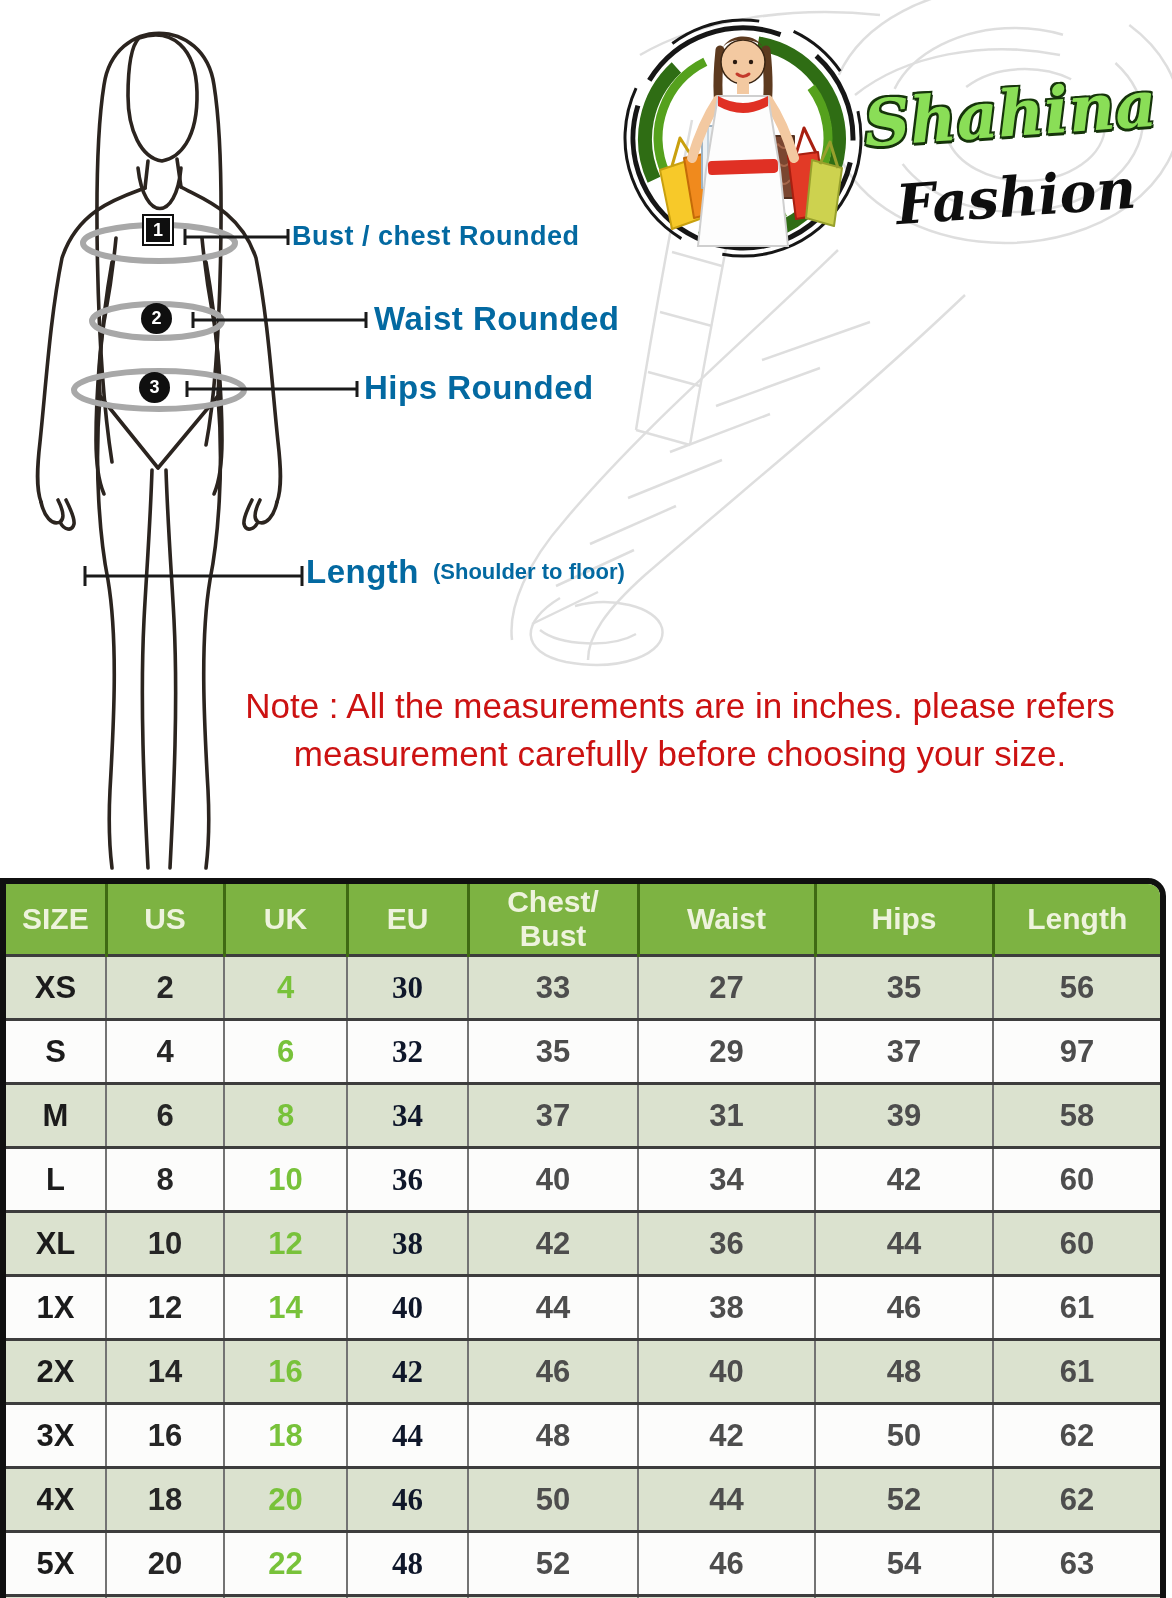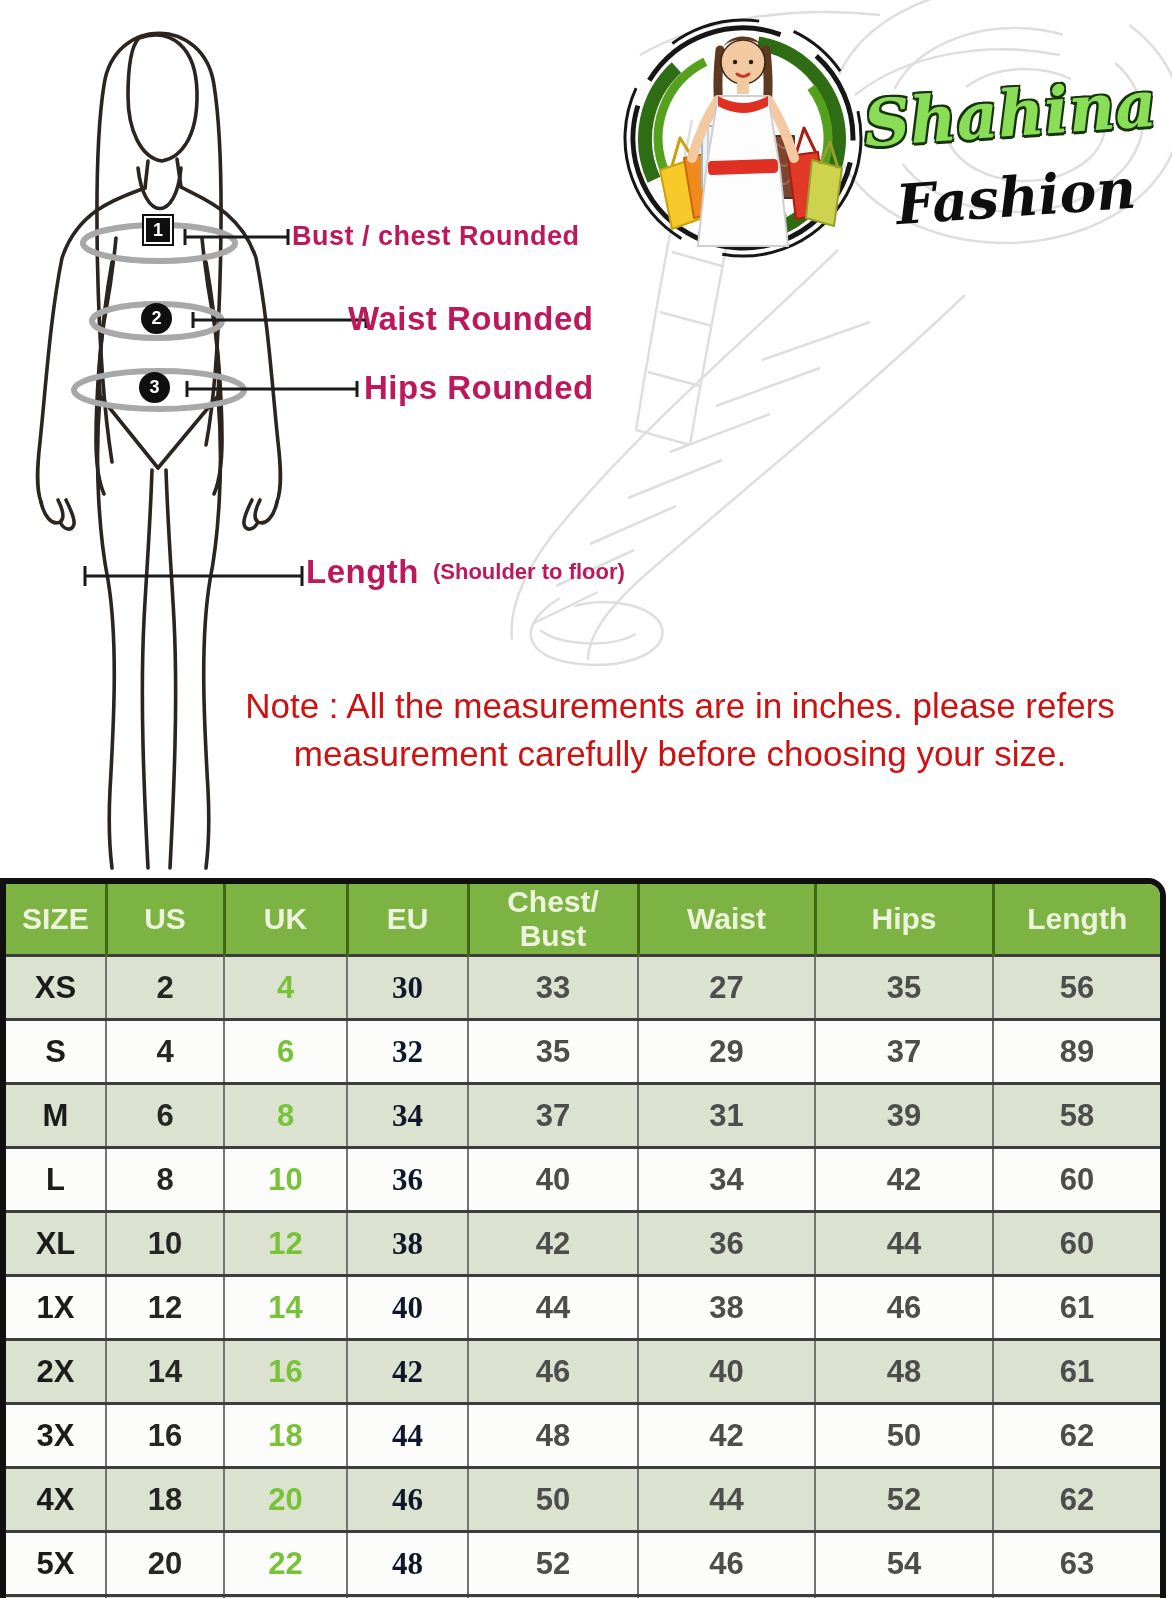--- a/index.html
+++ b/index.html
@@ -13,23 +13,23 @@
   
   .figure-svg{position:absolute;left:0;top:0;}
 
   
   .marker{position:absolute;background:#0f0f0f;color:#ffffff;font-weight:bold;
           display:flex;align-items:center;justify-content:center;font-size:18px;}
   .marker.square{width:28px;height:28px;border:2px solid #0f0f0f;box-shadow:inset 0 0 0 2px #fff;}
   .marker.round{width:31px;height:31px;border-radius:50%;}
 
   
-  .mlabel{position:absolute;color:#be185d;font-weight:700;white-space:nowrap;letter-spacing:.5px;}
+  .mlabel{position:absolute;color:#0369a1;font-weight:700;white-space:nowrap;letter-spacing:.5px;}
   .mlabel.bust{left:292px;top:221px;font-size:27px;}
-  .mlabel.waist{left:348px;top:300px;font-size:33px;}
+  .mlabel.waist{left:374px;top:300px;font-size:33px;}
   .mlabel.hips{left:364px;top:369px;font-size:33px;}
   .mlabel.len{left:306px;top:553px;font-size:33px;display:flex;align-items:center;gap:14px;}
   .mlabel.len .sub{font-size:22px;font-weight:600;letter-spacing:0;}
 
   
   .brand-script{position:absolute;left:850px;top:76px;width:320px;text-align:center;
       font-family:"DejaVu Serif",serif;font-style:italic;font-weight:bold;font-size:64px;
       color:#8ade57;transform:rotate(-4deg);
       text-shadow:-2px 2px 0 #16340b,2px -2px 0 #16340b,2px 2px 0 #16340b,-2px -2px 0 #16340b,0 3px 0 #16340b;}
   .brand-sub{position:absolute;left:886px;top:164px;width:260px;text-align:center;
@@ -226,21 +226,21 @@
             <td class="cell-m">56</td>
           </tr>
           <tr class="plain">
             <td class="cell-size">S</td>
             <td class="cell-us">4</td>
             <td class="cell-uk">6</td>
             <td class="cell-eu">32</td>
             <td class="cell-m">35</td>
             <td class="cell-m">29</td>
             <td class="cell-m">37</td>
-            <td class="cell-m">89</td>
+            <td class="cell-m">97</td>
           </tr>
           <tr class="alt">
             <td class="cell-size">M</td>
             <td class="cell-us">6</td>
             <td class="cell-uk">8</td>
             <td class="cell-eu">34</td>
             <td class="cell-m">37</td>
             <td class="cell-m">31</td>
             <td class="cell-m">39</td>
             <td class="cell-m">58</td>

